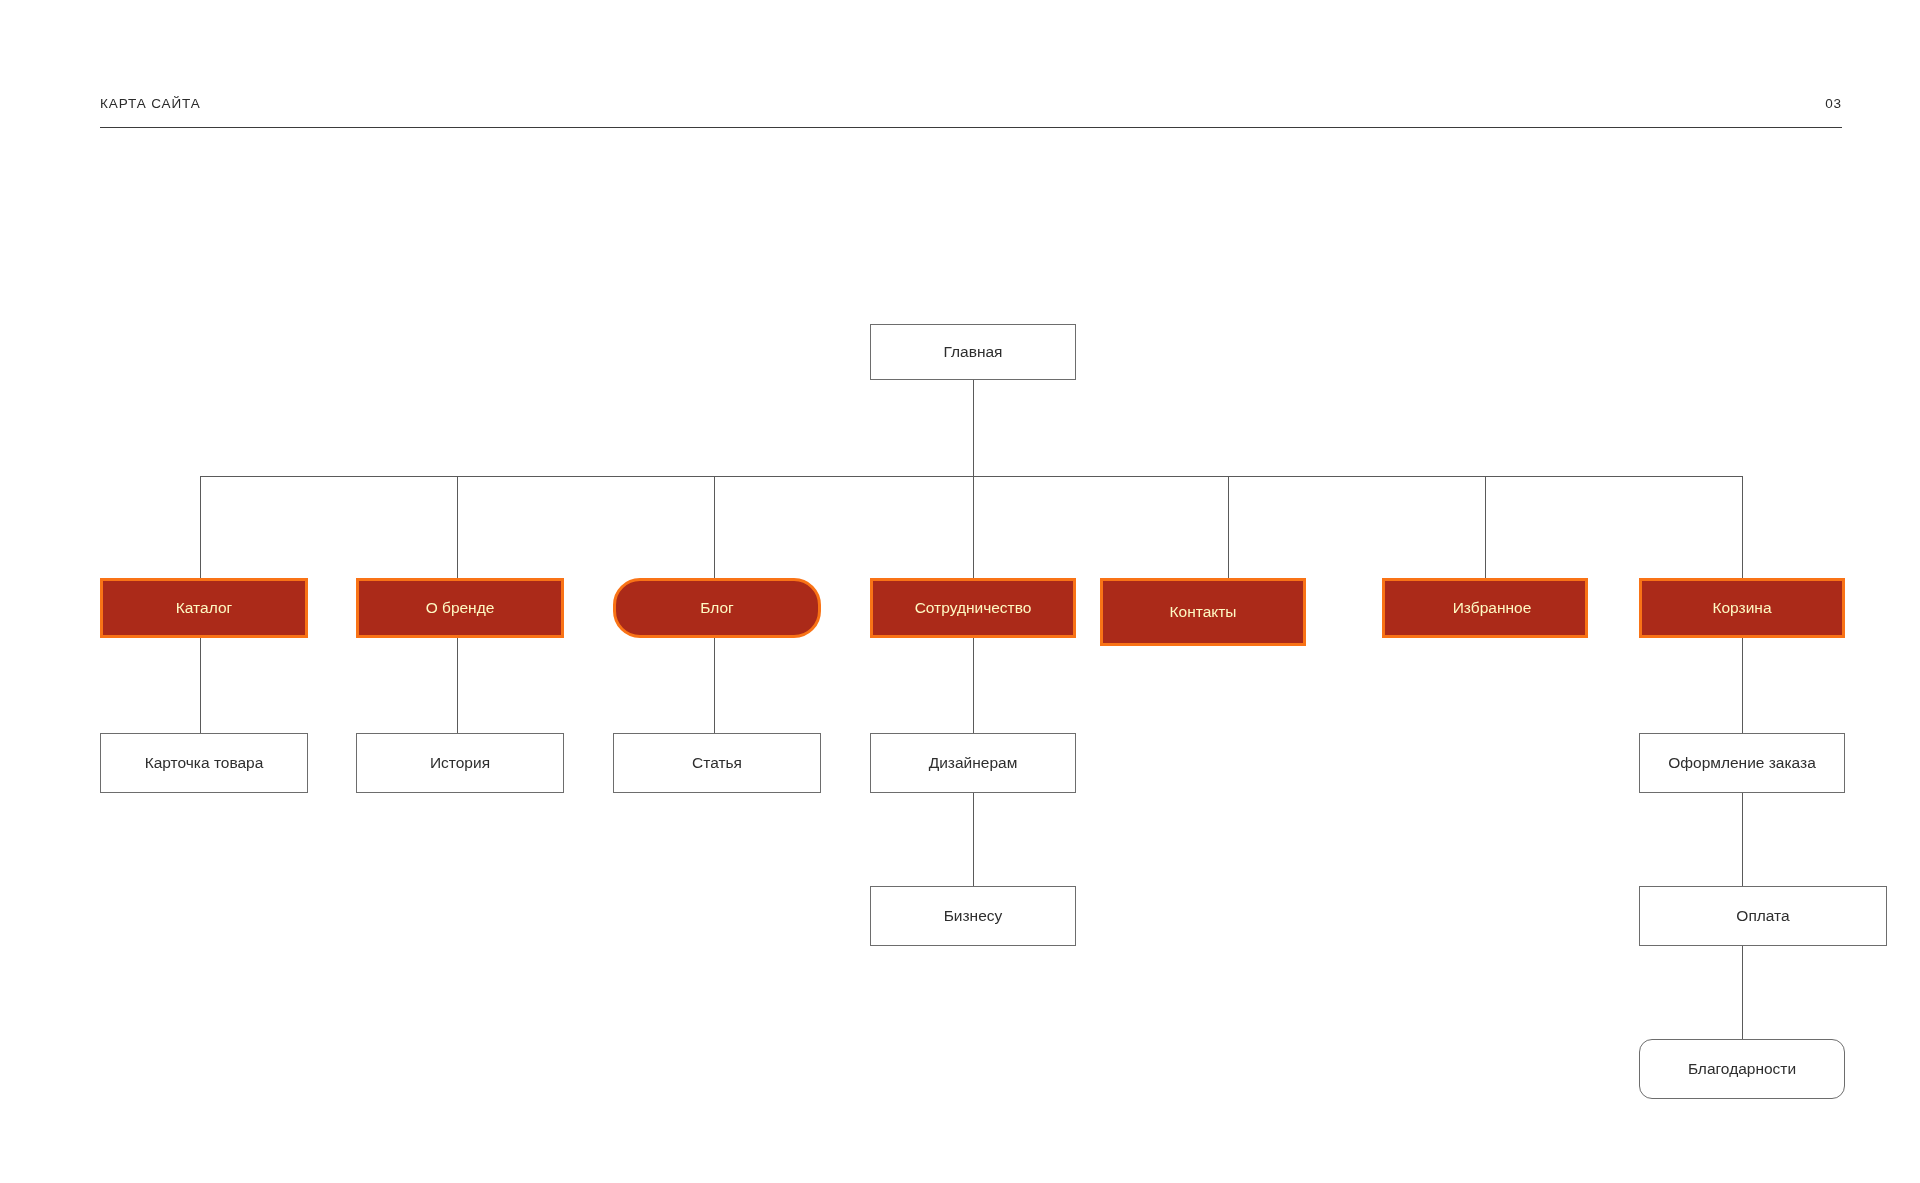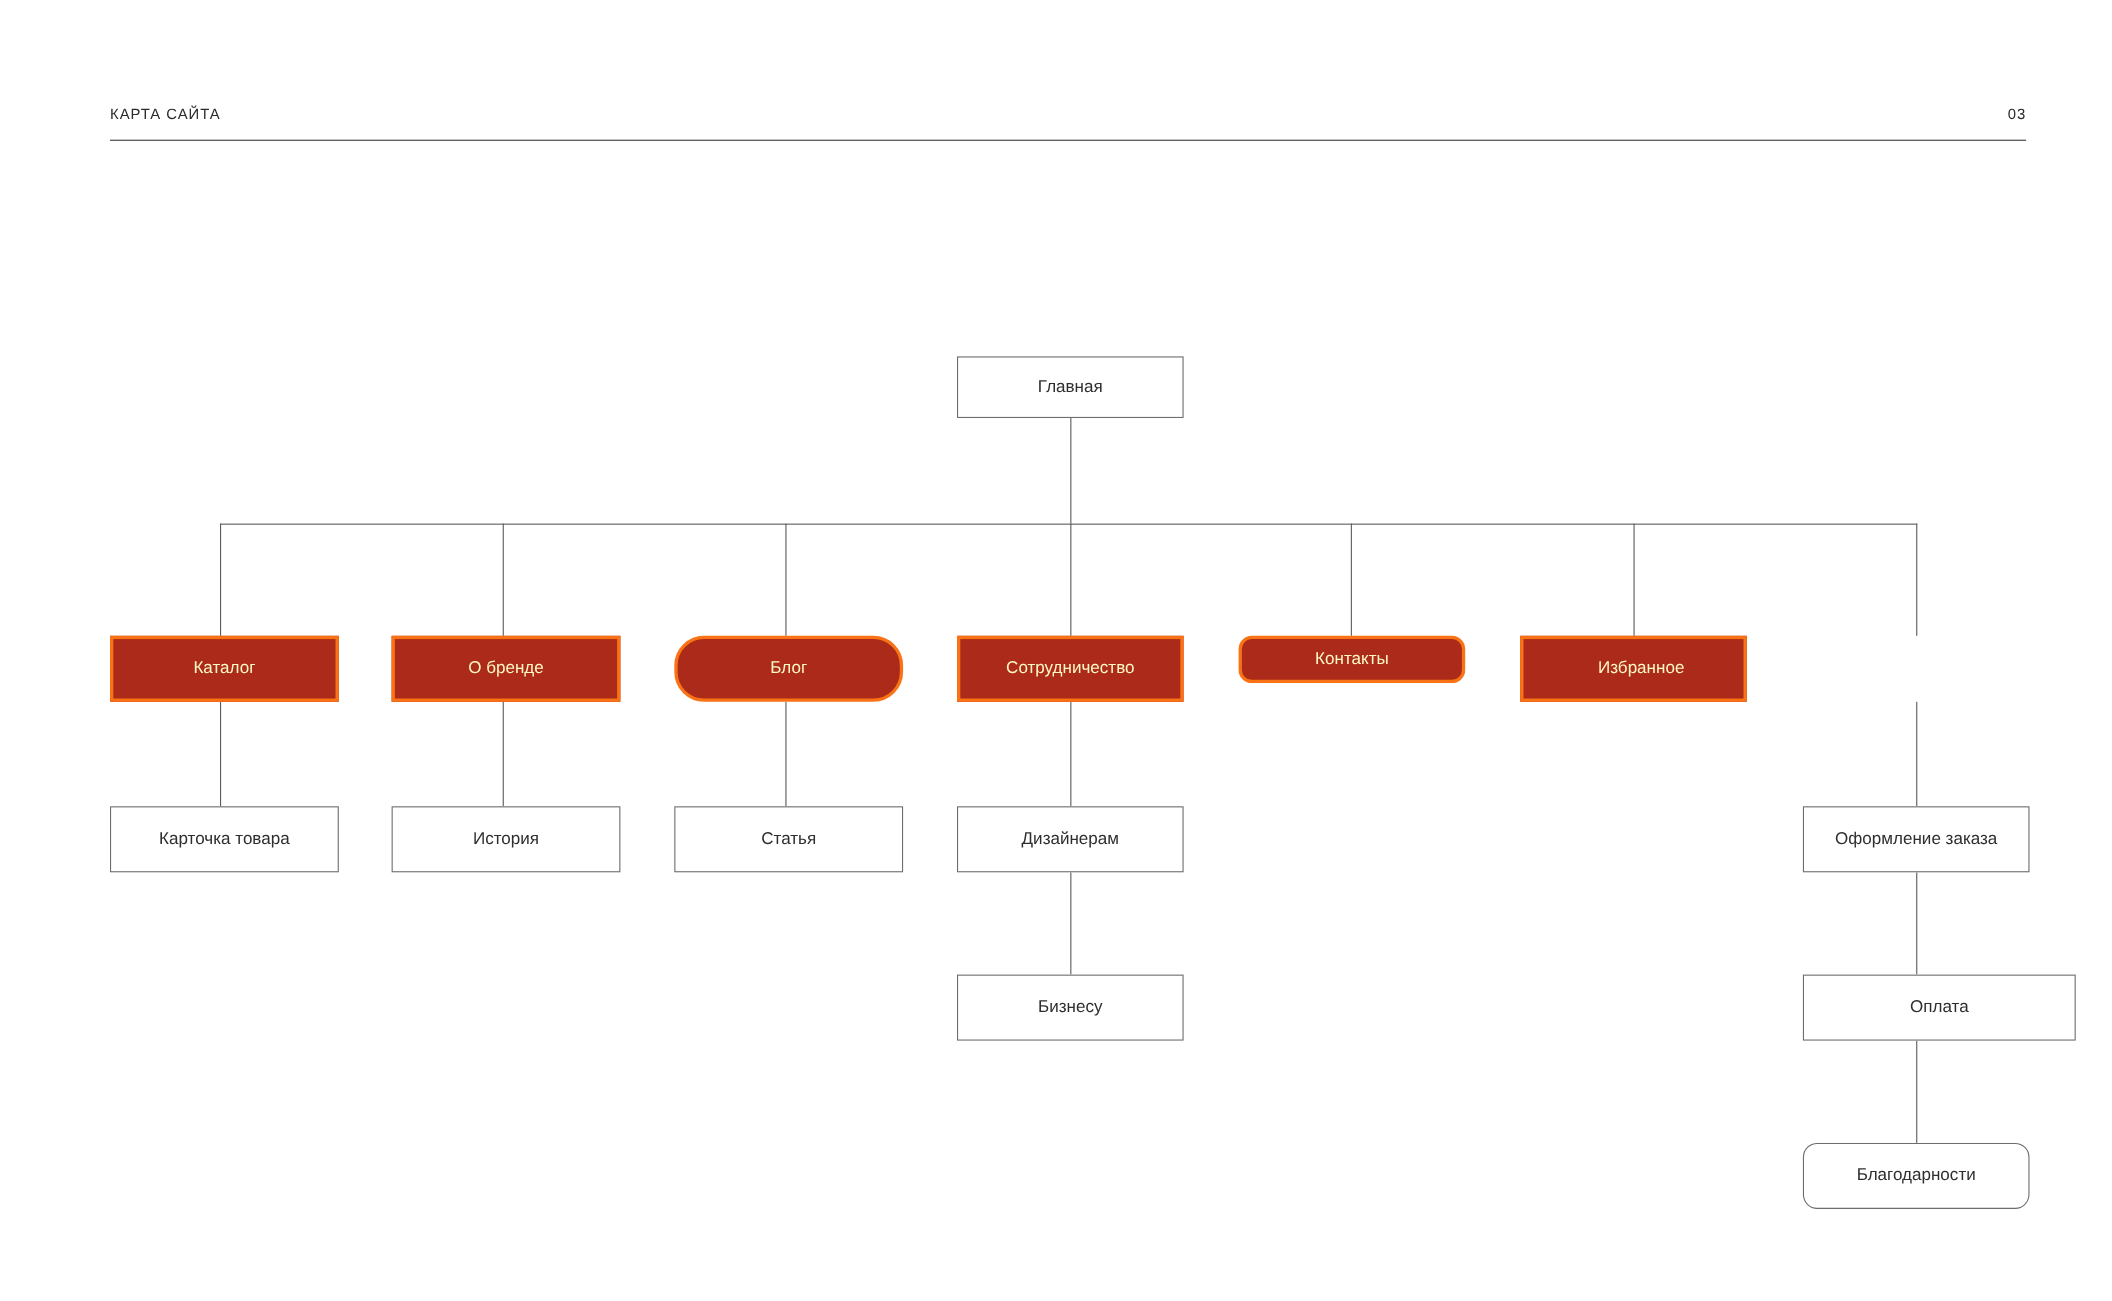--- a/index.html
+++ b/index.html
@@ -123,22 +123,23 @@
   <div class="vline" style="left:1742px; top:793px; height:93px;"></div>
 
   <div class="vline" style="left:1742px; top:946px; height:93px;"></div>
 
   <div class="node node-plain" style="left:870px; top:324px; width:206px; height:56px;">Главная</div>
 
   <div class="node node-accent" style="left:100px; top:578px; width:208px; height:60px;">Каталог</div>
   <div class="node node-accent" style="left:356px; top:578px; width:208px; height:60px;">О бренде</div>
   <div class="node node-accent" style="left:613px; top:578px; width:208px; height:60px;border-radius:27px;">Блог</div>
   <div class="node node-accent" style="left:870px; top:578px; width:206px; height:60px;">Сотрудничество</div>
-  <div class="node node-accent" style="left:1126px; top:578px; width:206px; height:43px;border-radius:12px;">Контакты</div>
+  <div class="node node-accent" style="left:1100px; top:578px; width:206px; height:68px;">Контакты</div>
   <div class="node node-accent" style="left:1382px; top:578px; width:206px; height:60px;padding-left:14px;">Избранное</div>
+  <div class="node node-accent" style="left:1639px; top:578px; width:206px; height:60px;">Корзина</div>
 
   <div class="node node-plain" style="left:100px; top:733px; width:208px; height:60px;">Карточка товара</div>
   <div class="node node-plain" style="left:356px; top:733px; width:208px; height:60px;">История</div>
   <div class="node node-plain" style="left:613px; top:733px; width:208px; height:60px;">Статья</div>
   <div class="node node-plain" style="left:870px; top:733px; width:206px; height:60px;">Дизайнерам</div>
   <div class="node node-plain" style="left:1639px; top:733px; width:206px; height:60px;">Оформление заказа</div>
 
   <div class="node node-plain" style="left:870px; top:886px; width:206px; height:60px;">Бизнесу</div>
   <div class="node node-plain" style="left:1639px; top:886px; width:248px; height:60px;">Оплата</div>
 

